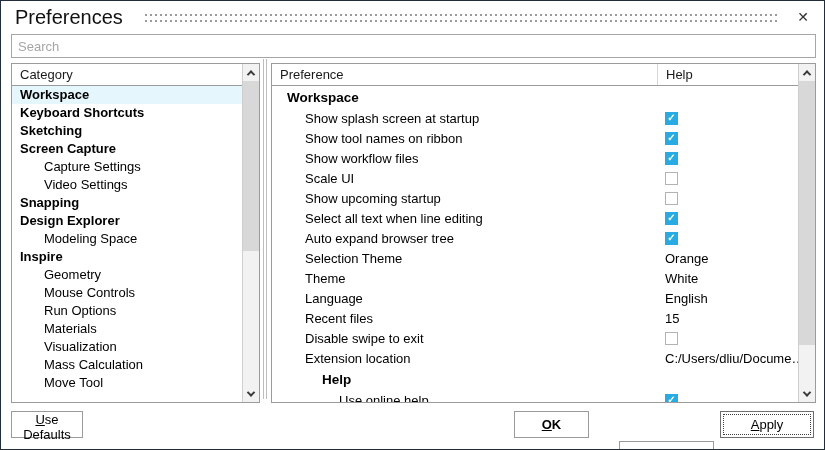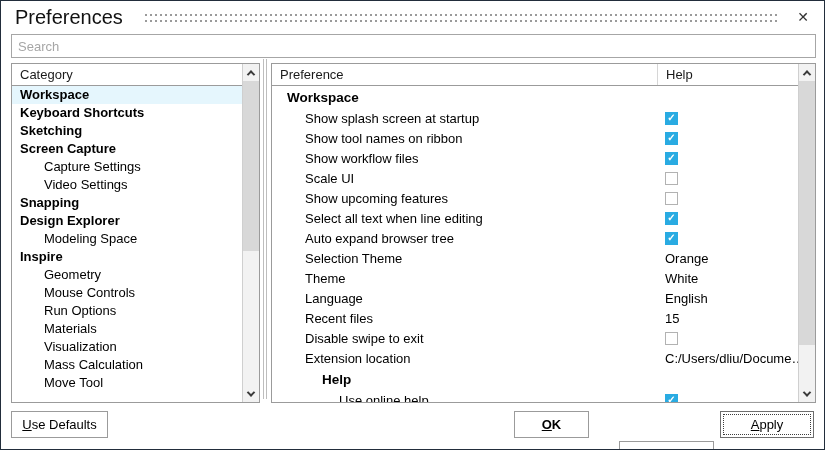--- a/index.html
+++ b/index.html
@@ -59,21 +59,21 @@
   .sb-up { top: 0; } .sb-down { bottom: 0; }
   .chev { width: 6px; height: 6px; border-left: 2px solid #3a3a3a; border-top: 2px solid #3a3a3a; }
   .chev.up { transform: rotate(45deg) translate(1px,1px); }
   .chev.down { transform: rotate(225deg) translate(1px,1px); }
   .sb-thumb { position: absolute; left: 0; width: 16px; background: #d8d8d8; cursor: pointer; }
   .thumb-left  { top: 17px; height: 170px; }
   .thumb-right { top: 17px; height: 264px; }
 
   
   .btn { position: absolute; top: 410px; height: 27px; background: #fff; border: 1px solid #9b9b9b; font-size: 13px; color: #000; font-family: "Liberation Sans", sans-serif; cursor: pointer; }
-  .btn-defaults { left: 10px; width: 97px; }
+  .btn-defaults { left: 10px; width: 72px; }
   .btn-ok { left: 513px; width: 75px; font-weight: bold; }
   .btn-cancel { left: 618px; width: 95px; margin-top: 30px; }
   .btn-apply { left: 719px; width: 94px; border-color: #6e6e6e; outline: 1px dotted #3c3c3c; outline-offset: -4px; }
 </style>
 </head>
 <body>
 
 <div class="dialog">
 
   <div class="titlebar">
@@ -151,21 +151,21 @@
               <span class="checkbox checked">✓</span>
             </div>
           </div>
           <div class="pref-row">
             <div class="pref-label ind1">Scale UI</div>
             <div class="pref-value">
               <span class="checkbox"></span>
             </div>
           </div>
           <div class="pref-row">
-            <div class="pref-label ind1">Show upcoming features</div>
+            <div class="pref-label ind1">Show upcoming startup</div>
             <div class="pref-value">
               <span class="checkbox"></span>
             </div>
           </div>
           <div class="pref-row">
             <div class="pref-label ind1">Select all text when line editing</div>
             <div class="pref-value">
               <span class="checkbox checked">✓</span>
             </div>
           </div>

